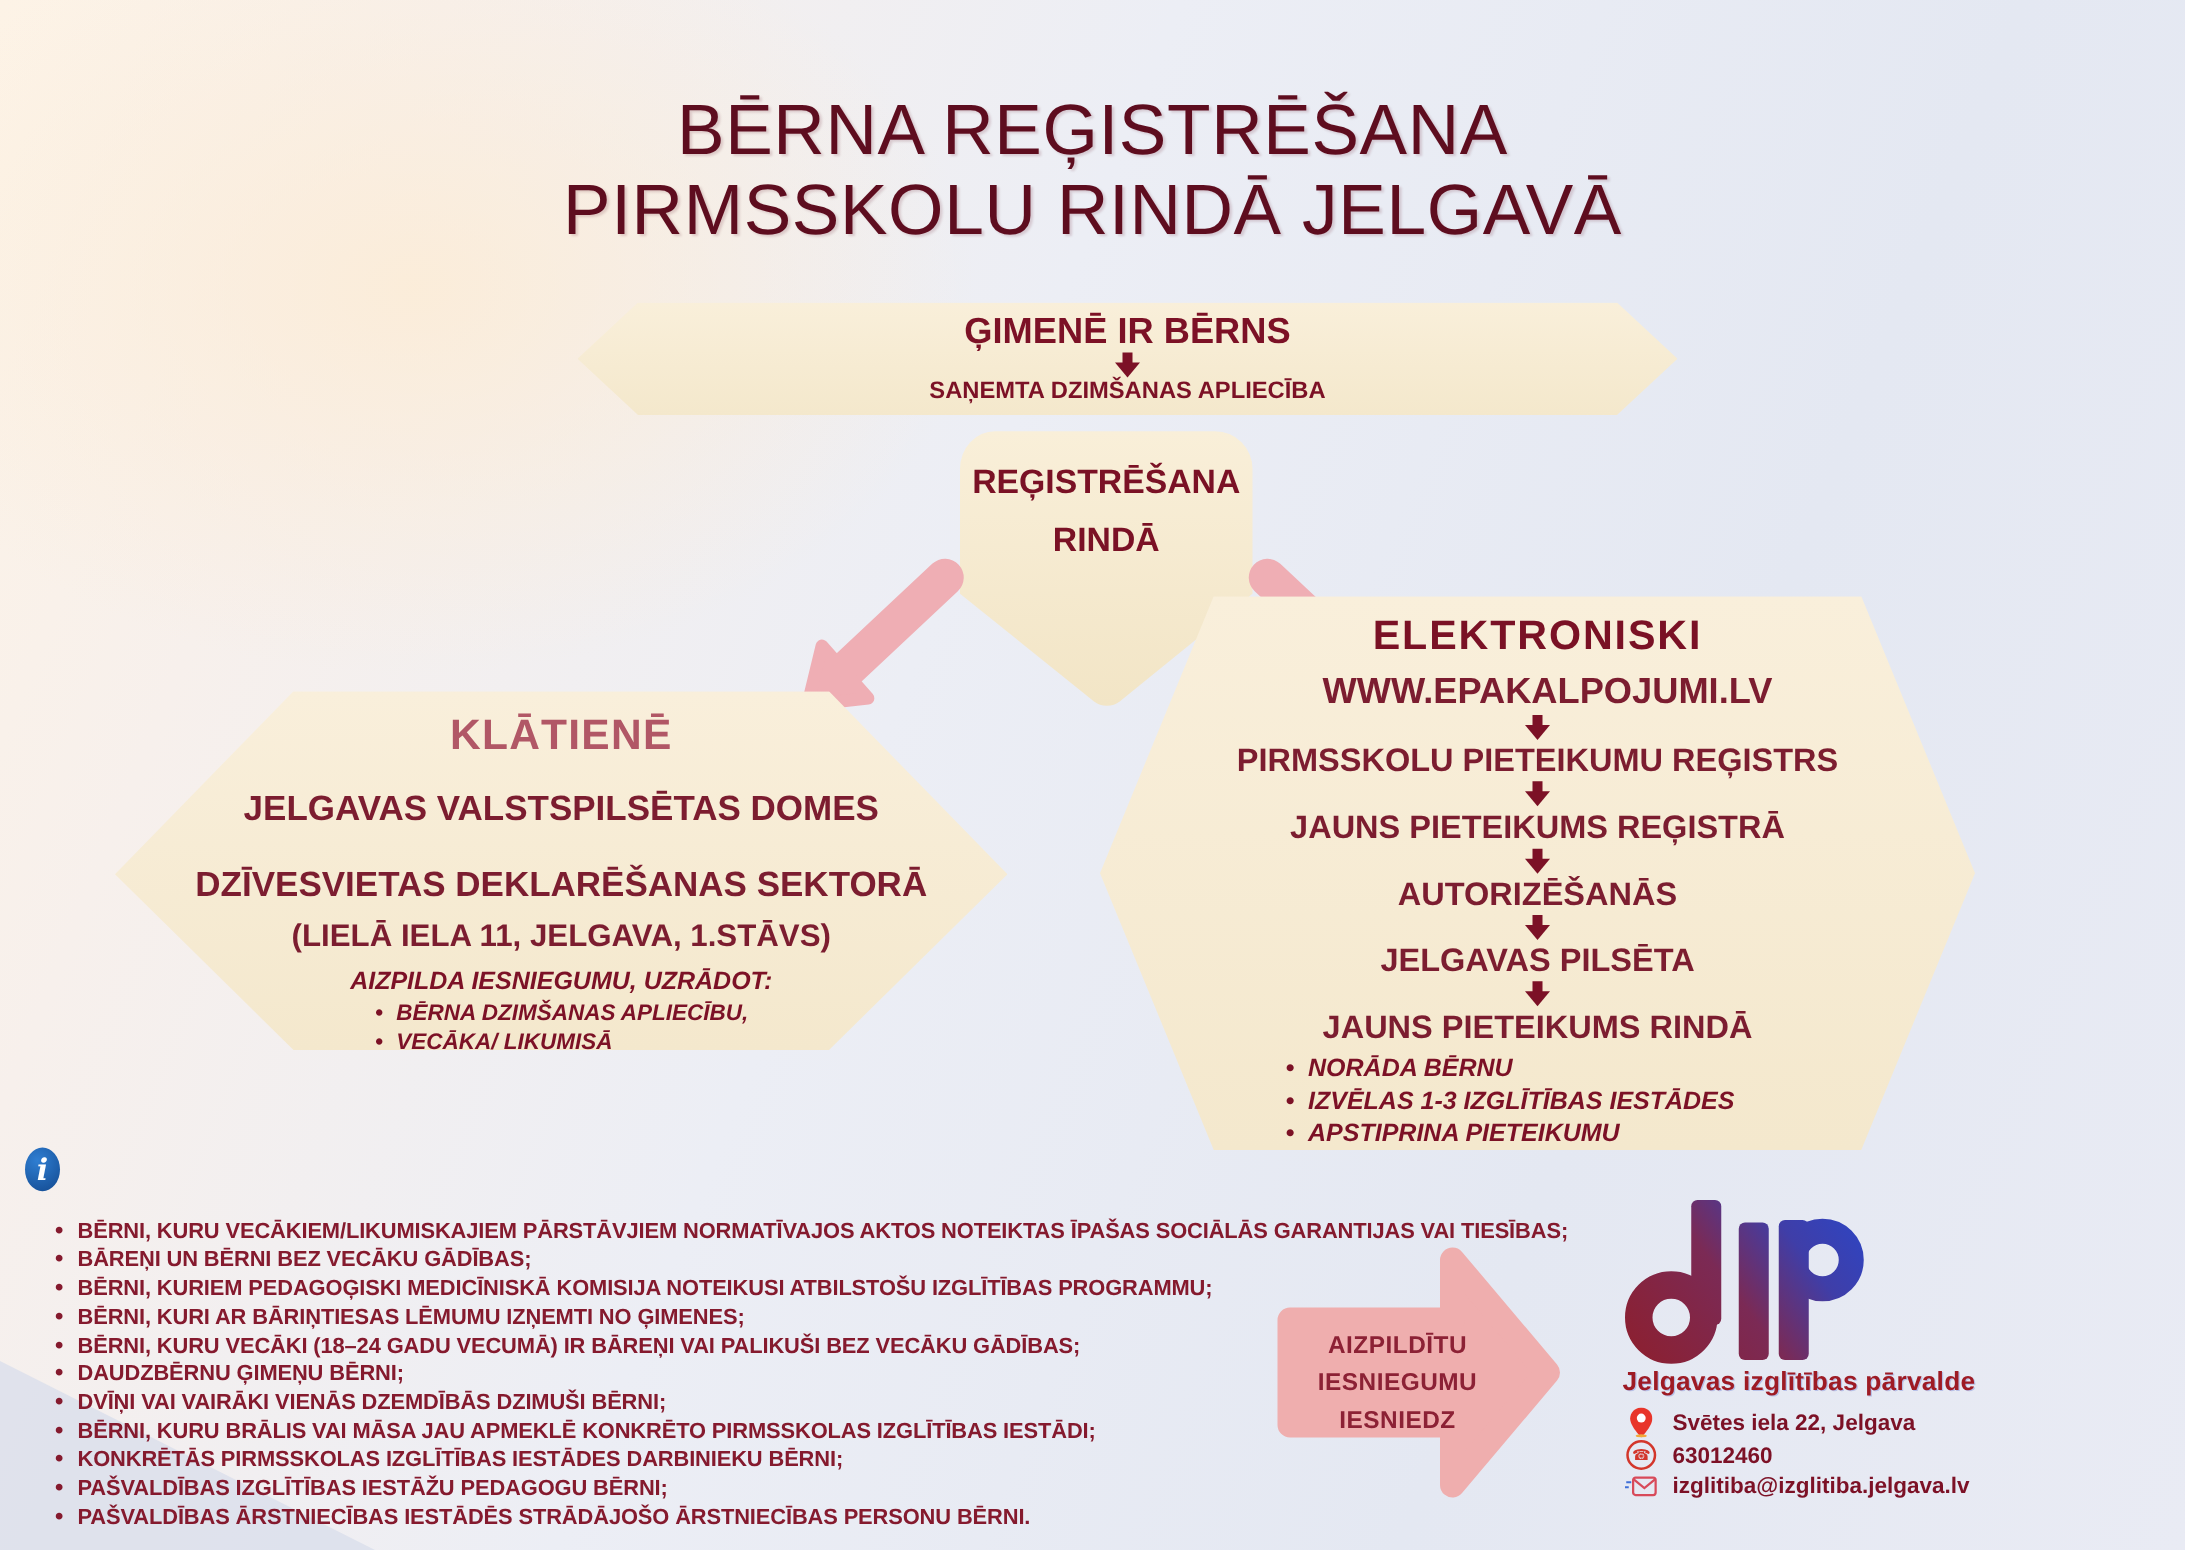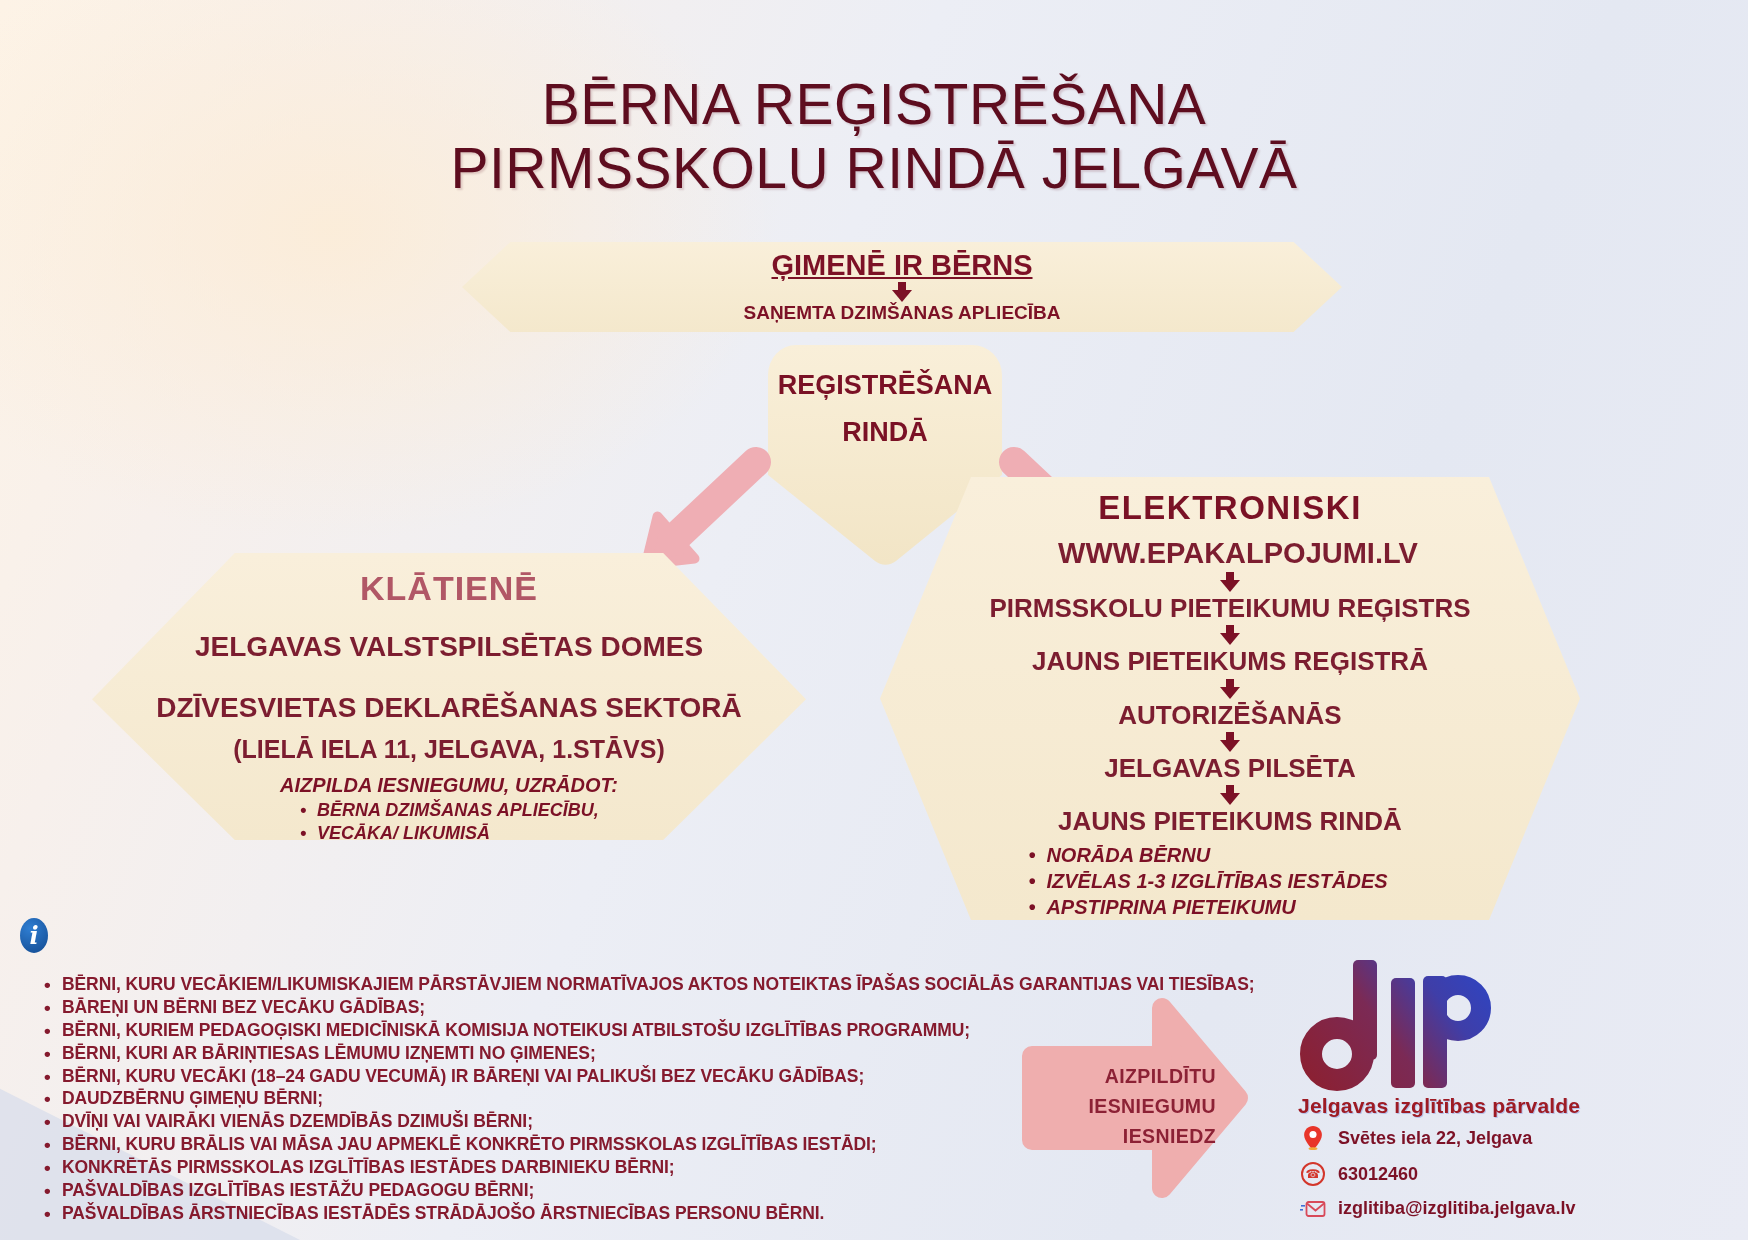--- a/index.html
+++ b/index.html
@@ -15,21 +15,21 @@
   .hdr{position:absolute;top:8px;left:0;width:100%;text-align:center;color:#7c1126;
     font-weight:700;font-size:17px;line-height:1.72;letter-spacing:.2px;font-stretch:condensed;}
   .title{position:absolute;top:72px;left:0;width:100%;text-align:center;color:#5e0d1f;
     font-weight:400;font-size:57px;line-height:1.13;letter-spacing:.5px;font-stretch:condensed;
     text-shadow:2px 2px 2px rgba(94,13,31,.16);}
   
   .banner{position:absolute;left:462px;top:242px;width:880px;height:90px;
     background:linear-gradient(180deg,#f9efda,#f4e8cc);
     clip-path:polygon(0 50%,5.5% 0,94.5% 0,100% 50%,94.5% 100%,5.5% 100%);
     display:flex;flex-direction:column;align-items:center;padding-top:7px;box-sizing:border-box;}
-  .banner-title{font-size:29px;font-weight:800;color:#7c1126;font-stretch:condensed;text-decoration:underline;}
+  .banner-title{font-size:29px;font-weight:800;color:#7c1126;font-stretch:condensed;}
   .banner-sub{font-size:19px;font-weight:700;color:#7c1126;font-stretch:condensed;}
   .mini-arrow{position:relative;width:22px;height:20px;flex:0 0 auto;}
   .mini-arrow::before{content:"";position:absolute;left:7px;top:0;width:8px;height:9px;background:#7c1126;}
   .mini-arrow::after{content:"";position:absolute;left:1px;top:8px;width:0;height:0;
     border-left:10px solid transparent;border-right:10px solid transparent;border-top:12px solid #7c1126;}
   .center-text{position:absolute;left:768px;top:362px;width:234px;text-align:center;
     color:#7a1125;font-weight:700;font-size:27px;line-height:47px;font-stretch:condensed;}
   .shapes{position:absolute;left:0;top:0;pointer-events:none;}
   
   .box{position:absolute;background:linear-gradient(180deg,#f9efdb,#f4e8cd);
@@ -58,26 +58,26 @@
     background:radial-gradient(circle at 35% 30%,#2f7ed2,#12498f);color:#fff;
     display:flex;align-items:center;justify-content:center;
     font-family:"DejaVu Serif",serif;font-weight:700;font-style:italic;font-size:24px;}
   .info-lead{position:absolute;left:36px;top:948px;font-size:20px;color:#7c1126;font-weight:700;font-stretch:condensed;}
   .info-lead .xbold{-webkit-text-stroke:.5px #7c1126;letter-spacing:.2px;}
   .info-list{position:absolute;left:38px;top:976px;margin:0;padding:0;list-style:none;
     color:#851a2e;font-weight:700;font-size:17.5px;font-stretch:condensed;letter-spacing:-.1px;}
   .info-list li{position:relative;padding-left:24px;margin-bottom:5.4px;white-space:nowrap;line-height:17.5px;}
   .info-list li::before{content:"\2022";position:absolute;left:6px;font-size:19px;}
   
-  .submit-text{position:absolute;left:1020px;top:1061px;width:196px;text-align:right;
+  .submit-text{position:absolute;left:1020px;top:1061px;width:196px;text-align:center;
     color:#8c2135;font-weight:700;font-size:19.5px;line-height:30px;letter-spacing:.4px;}
   
   .org-name{position:absolute;left:1298px;top:1094px;width:300px;color:#9e1b24;font-weight:700;
     font-size:21px;letter-spacing:.2px;text-shadow:1px 1px 0 rgba(43,70,200,.25);font-stretch:condensed;}
-  .contacts{position:absolute;left:1300px;top:1126px;display:flex;flex-direction:column;gap:12px;}
+  .contacts{position:absolute;left:1300px;top:1126px;display:flex;flex-direction:column;gap:2px;}
   .c-row{display:flex;align-items:center;gap:12px;}
   .c-ico{width:26px;display:flex;justify-content:center;align-items:center;}
   .c-txt{font-size:18px;font-weight:700;color:#7c1126;}
   .phone-circle{width:20px;height:20px;border:2px solid #d3362b;border-radius:50%;
     display:flex;align-items:center;justify-content:center;font-size:12px;color:#d3362b;line-height:1;}
 </style>
 </head>
 <body>
 
 <div class="canvas">

